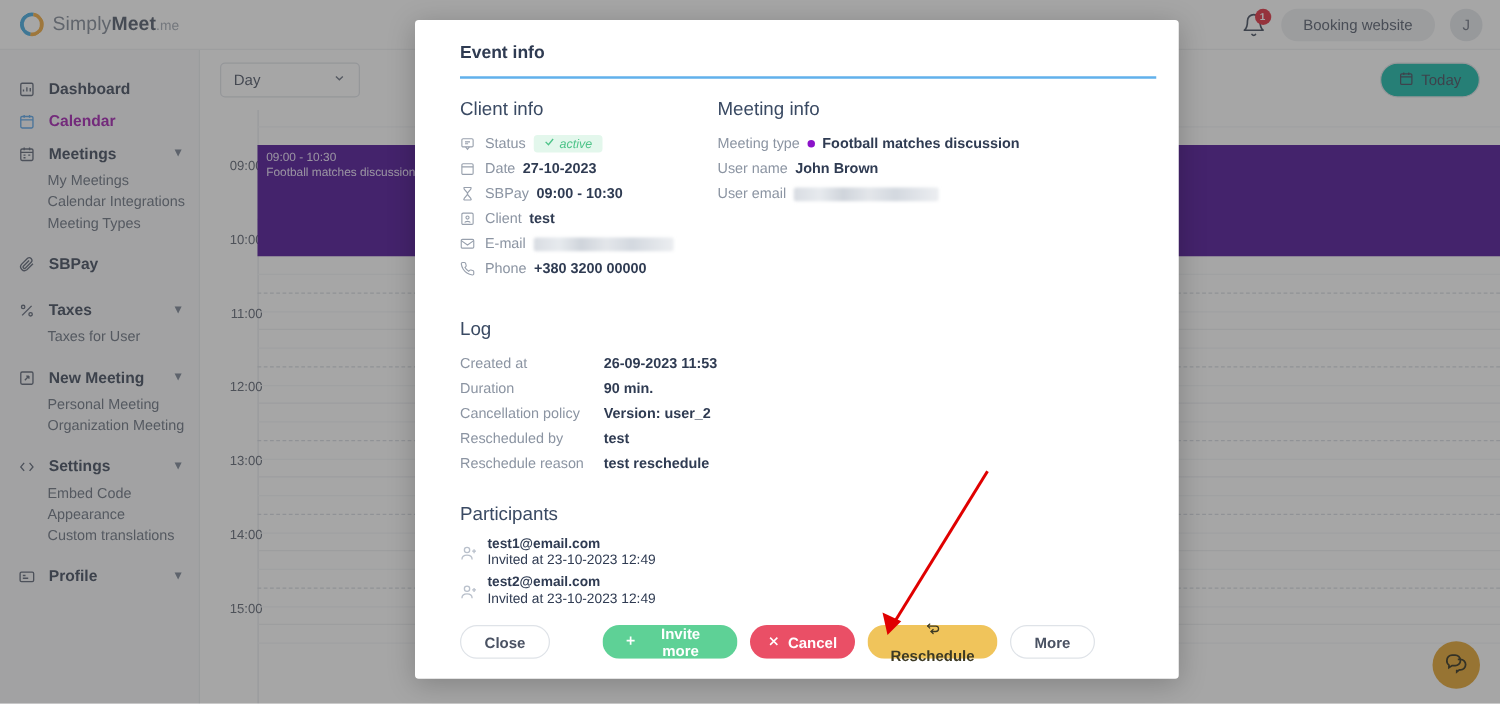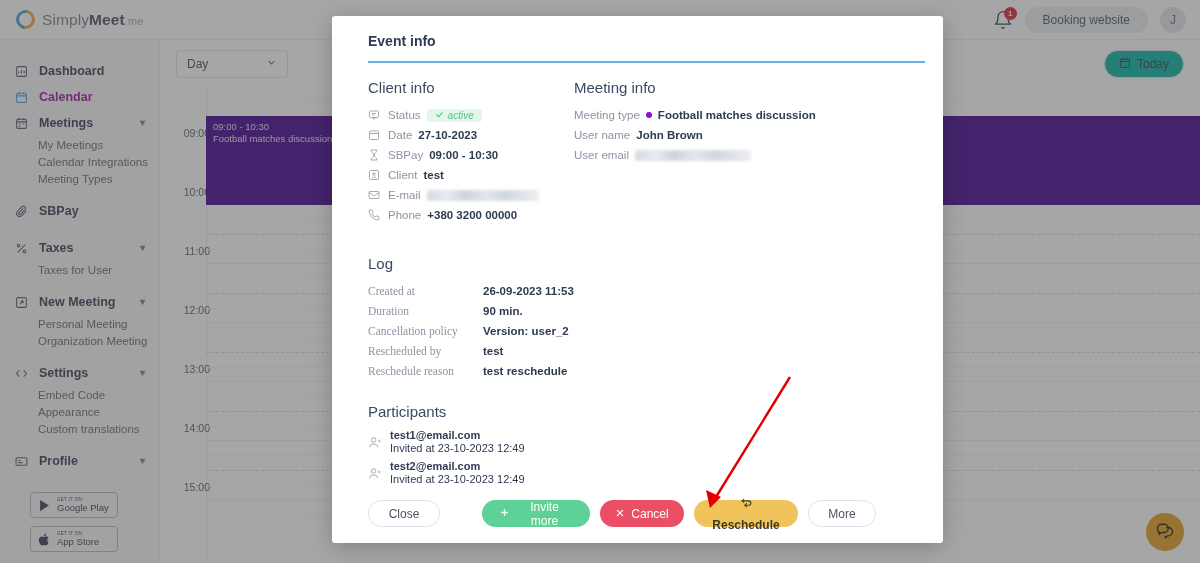--- a/index.html
+++ b/index.html
@@ -163,38 +163,38 @@
   .redacted {
     display: inline-block; height: 11px; border-radius: 2px;
     background: linear-gradient(90deg,#d8dce2 0%,#e7eaee 18%,#cfd4db 34%,#e3e6ea 52%,#d3d8df 70%,#eceef1 100%);
     filter: blur(1.4px);
   }
   .mrow { display: flex; align-items: center; height: 20px; font-size: 11.5px; }
   .mdot { width: 6px; height: 6px; border-radius: 50%; background: #8b12c9; margin-right: 6px; }
 
   .log-sec { padding: 30px 18px 0 18px; }
   .log-row { display: flex; font-size: 11.5px; height: 20px; align-items: center; }
-  .log-k { width: 115px; color: #8b94a2; font-family: Liberation Serif, serif; }
+  .log-k { width: 115px; color: #8b94a2; }
   .log-v { color: #2f3b52; font-weight: 700; }
 
   .part-sec { padding: 22px 18px 0 18px; }
   .part-row { display: flex; align-items: center; margin-bottom: 5px; }
   .part-ico { width: 22px; color: #b9c0cb; display:flex; align-items:center; }
   .part-lines { display: flex; flex-direction: column; line-height: 13px; }
   .part-email { font-size: 11px; color: #2f3b52; font-weight: 700; }
   .part-meta { font-size: 11px; color: #2f3b52; }
 
   .footer {
     position: absolute; left: 18px; right: 18px; bottom: 16px;
     display: flex; align-items: center; padding: 0 18px;
   }
   .btn {
     height: 27px; border-radius: 14px; font-size: 12px; font-family: inherit;
     display: flex; align-items: center; justify-content: center; gap: 6px;
-    cursor: pointer; border: 1px solid transparent; padding: 0 16px;
+    cursor: pointer; border: 1px solid transparent; padding: 0 16px; font-weight: bold;
   }
   .btn-close { border-color: #dfe3e8; background: #fff; color: #4a5263; width: 72px; }
   .btn-invite { background: #5ed196; color: #fff; width: 108px; margin-left: 42px; }
   .btn-cancel { background: #ea4f66; color: #fff; width: 84px; margin-left: 10px; }
   .btn-resched { background: #f0c45b; color: #3d3a24; width: 104px; margin-left: 10px; font-weight: 700; flex-direction: column; }
   .btn-more { border-color: #dfe3e8; background: #fff; color: #4a5263; width: 68px; margin-left: 10px; }
 
   .arrow-svg { position: absolute; left: 0; top: 0; width: 1200px; height: 563px; pointer-events: none; }
 </style>
 </head>
@@ -313,44 +313,20 @@
       <span class="nav-ico">
         <svg width="13" height="13" viewBox="0 0 24 24" fill="none" stroke="currentColor" stroke-width="2">
             <rect x="2" y="5" width="20" height="14" rx="2"></rect>
             <path d="M6 10h4M6 14h8"></path>
           </svg>
       </span>
       <span>Profile</span>
       <span class="chev">▾</span>
     </div>
 
-    <div class="store-badges">
-      <div class="store-badge">
-        <span class="glyph">
-          <svg width="15" height="15" viewBox="0 0 24 24" fill="currentColor">
-              <path d="M5 3l14 9-14 9z"></path>
-            </svg>
-        </span>
-        <span class="store-lines">
-          <span class="s1">GET IT ON</span>
-          <span class="s2">Google Play</span>
-        </span>
-      </div>
-      <div class="store-badge">
-        <span class="glyph">
-          <svg width="15" height="15" viewBox="0 0 24 24" fill="currentColor">
-              <path d="M16.4 12.8c0-2.5 2-3.7 2.1-3.8-1.1-1.7-2.9-1.9-3.6-1.9-1.5-.2-3 .9-3.8.9s-2-.9-3.2-.9C6.2 7.1 4.6 8 3.7 9.6c-1.7 2.9-.4 7.3 1.2 9.6.8 1.2 1.8 2.5 3 2.4 1.2 0 1.7-.8 3.1-.8s1.9.8 3.2.8 2.1-1.2 2.9-2.3c.9-1.3 1.3-2.6 1.3-2.7-.1 0-2-.8-2-3.8zM14 5.6c.7-.8 1.1-2 1-3.1-1 0-2.2.7-2.9 1.5-.6.7-1.2 1.9-1 3 1.1.1 2.2-.6 2.9-1.4z"></path>
-            </svg>
-        </span>
-        <span class="store-lines">
-          <span class="s1">GET IT ON</span>
-          <span class="s2">App Store</span>
-        </span>
-      </div>
-    </div>
   </div>
 
   <div class="cal-area">
     <div class="cal-toolbar">
       <div class="select-day">
         <span>Day</span>
         <span>
           <svg width="11" height="11" viewBox="0 0 24 24" fill="none" stroke="#6b7382" stroke-width="2.4">
               <path d="M6 9l6 6 6-6"></path>
             </svg>

